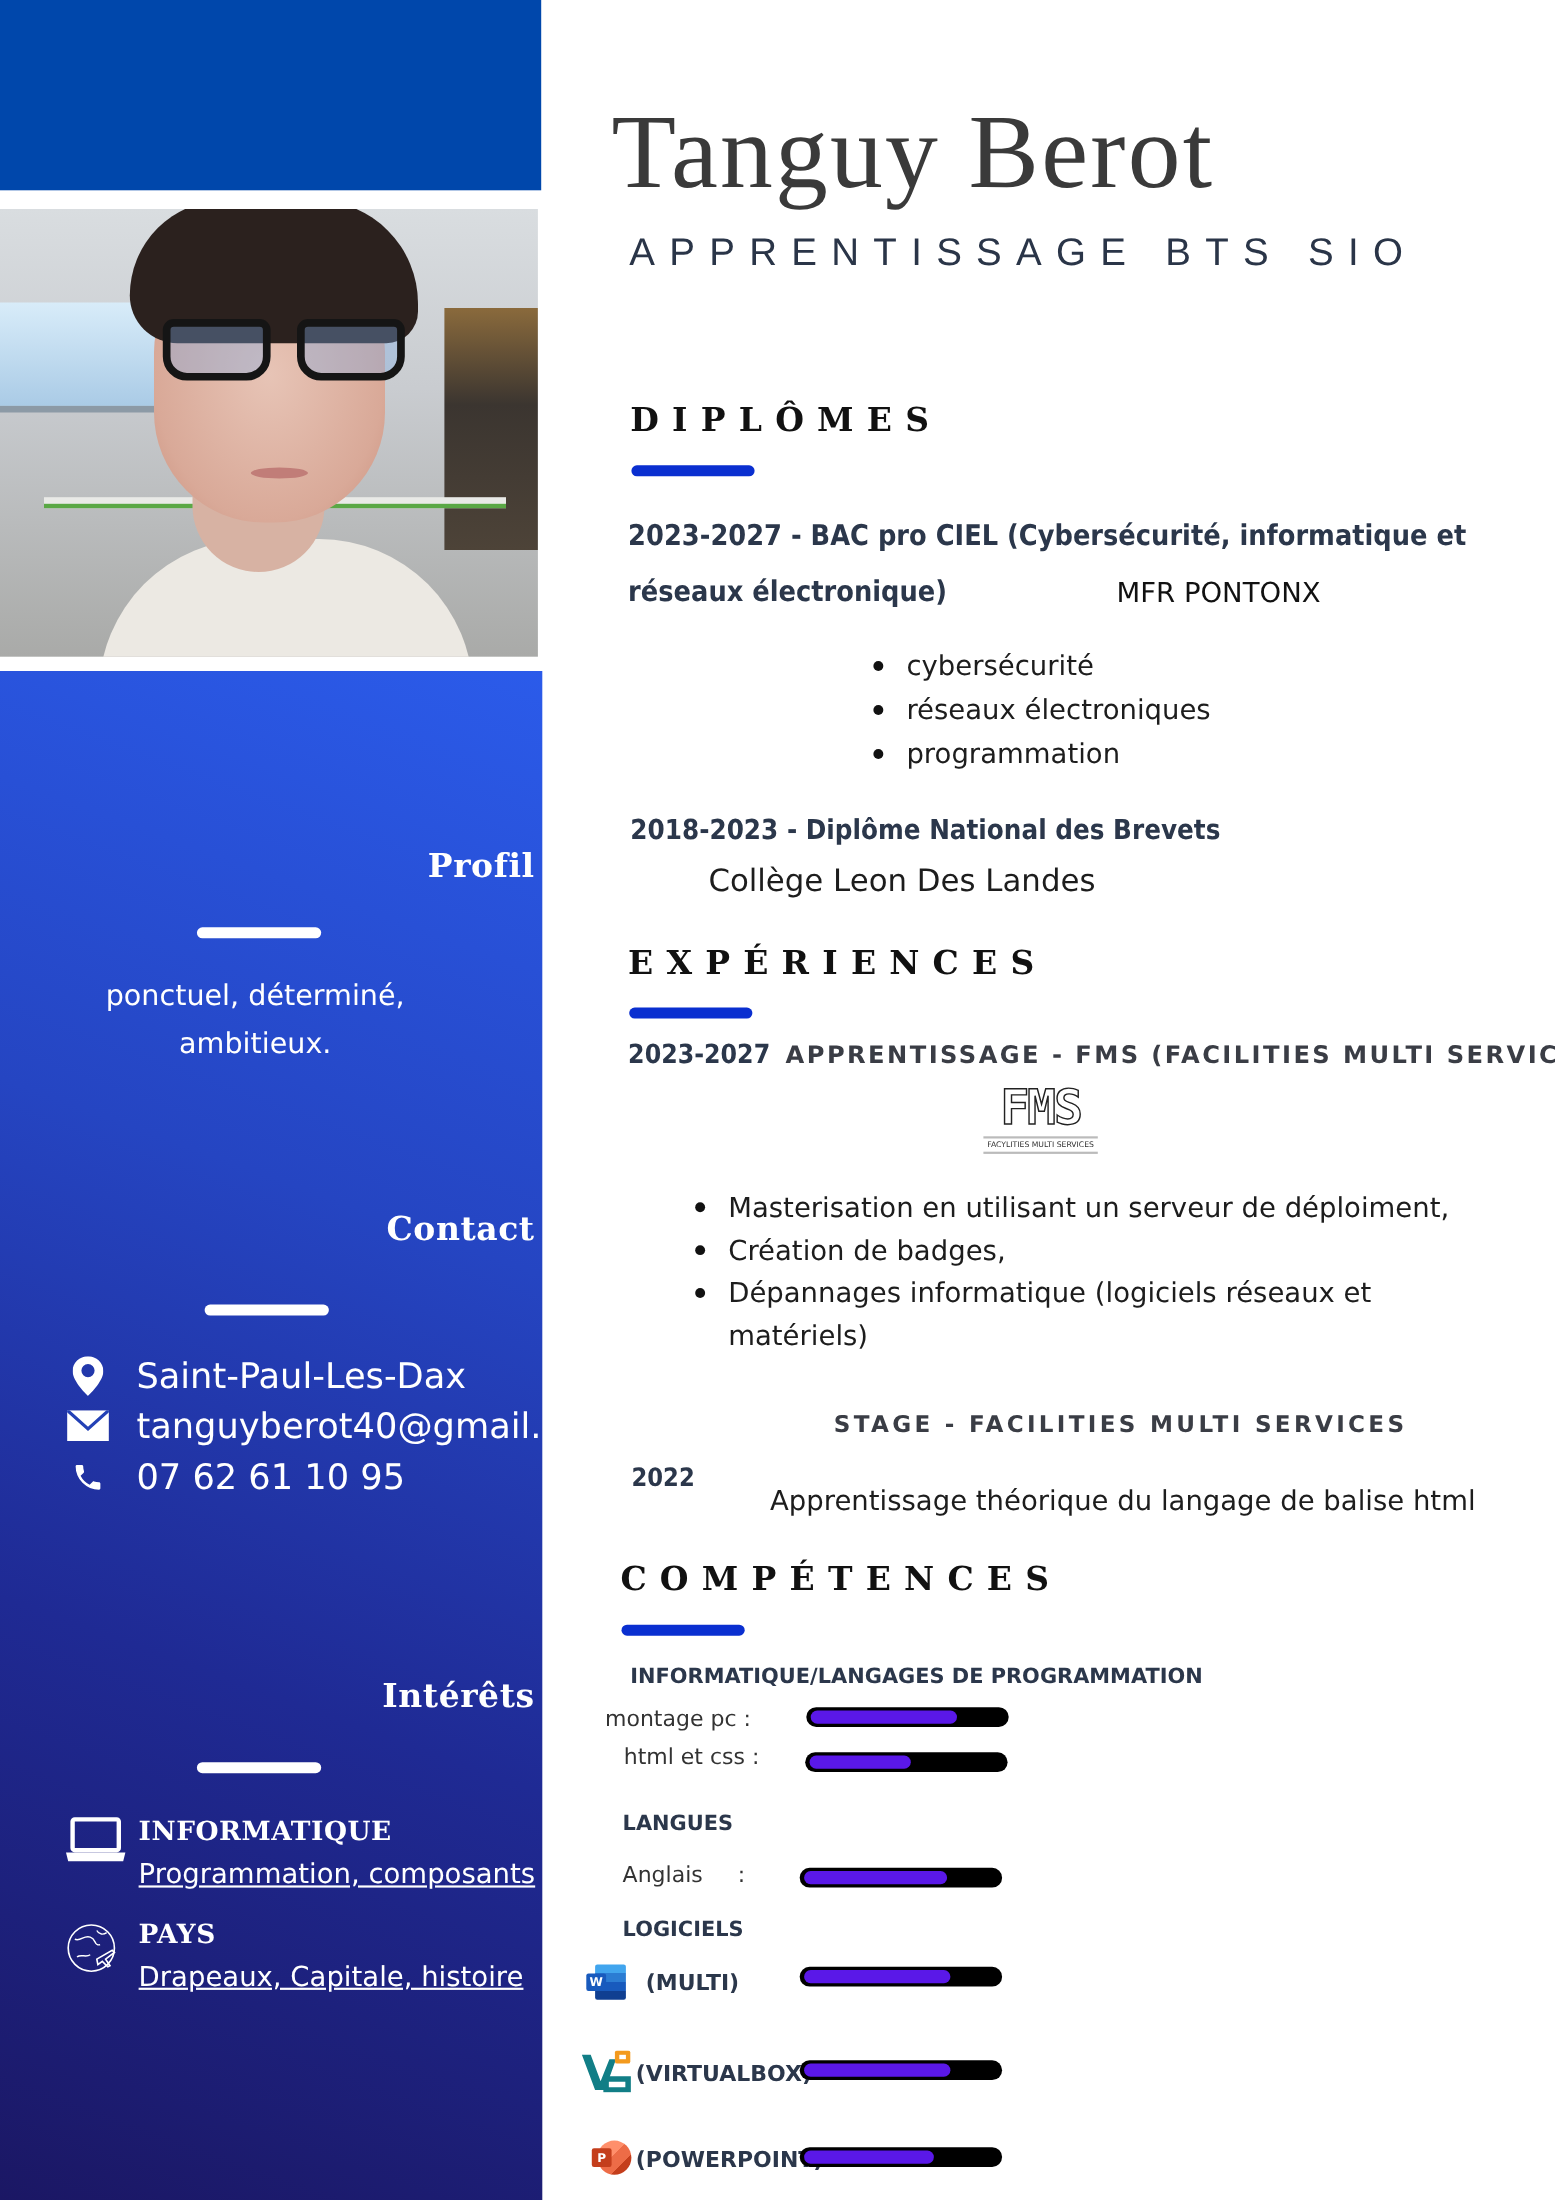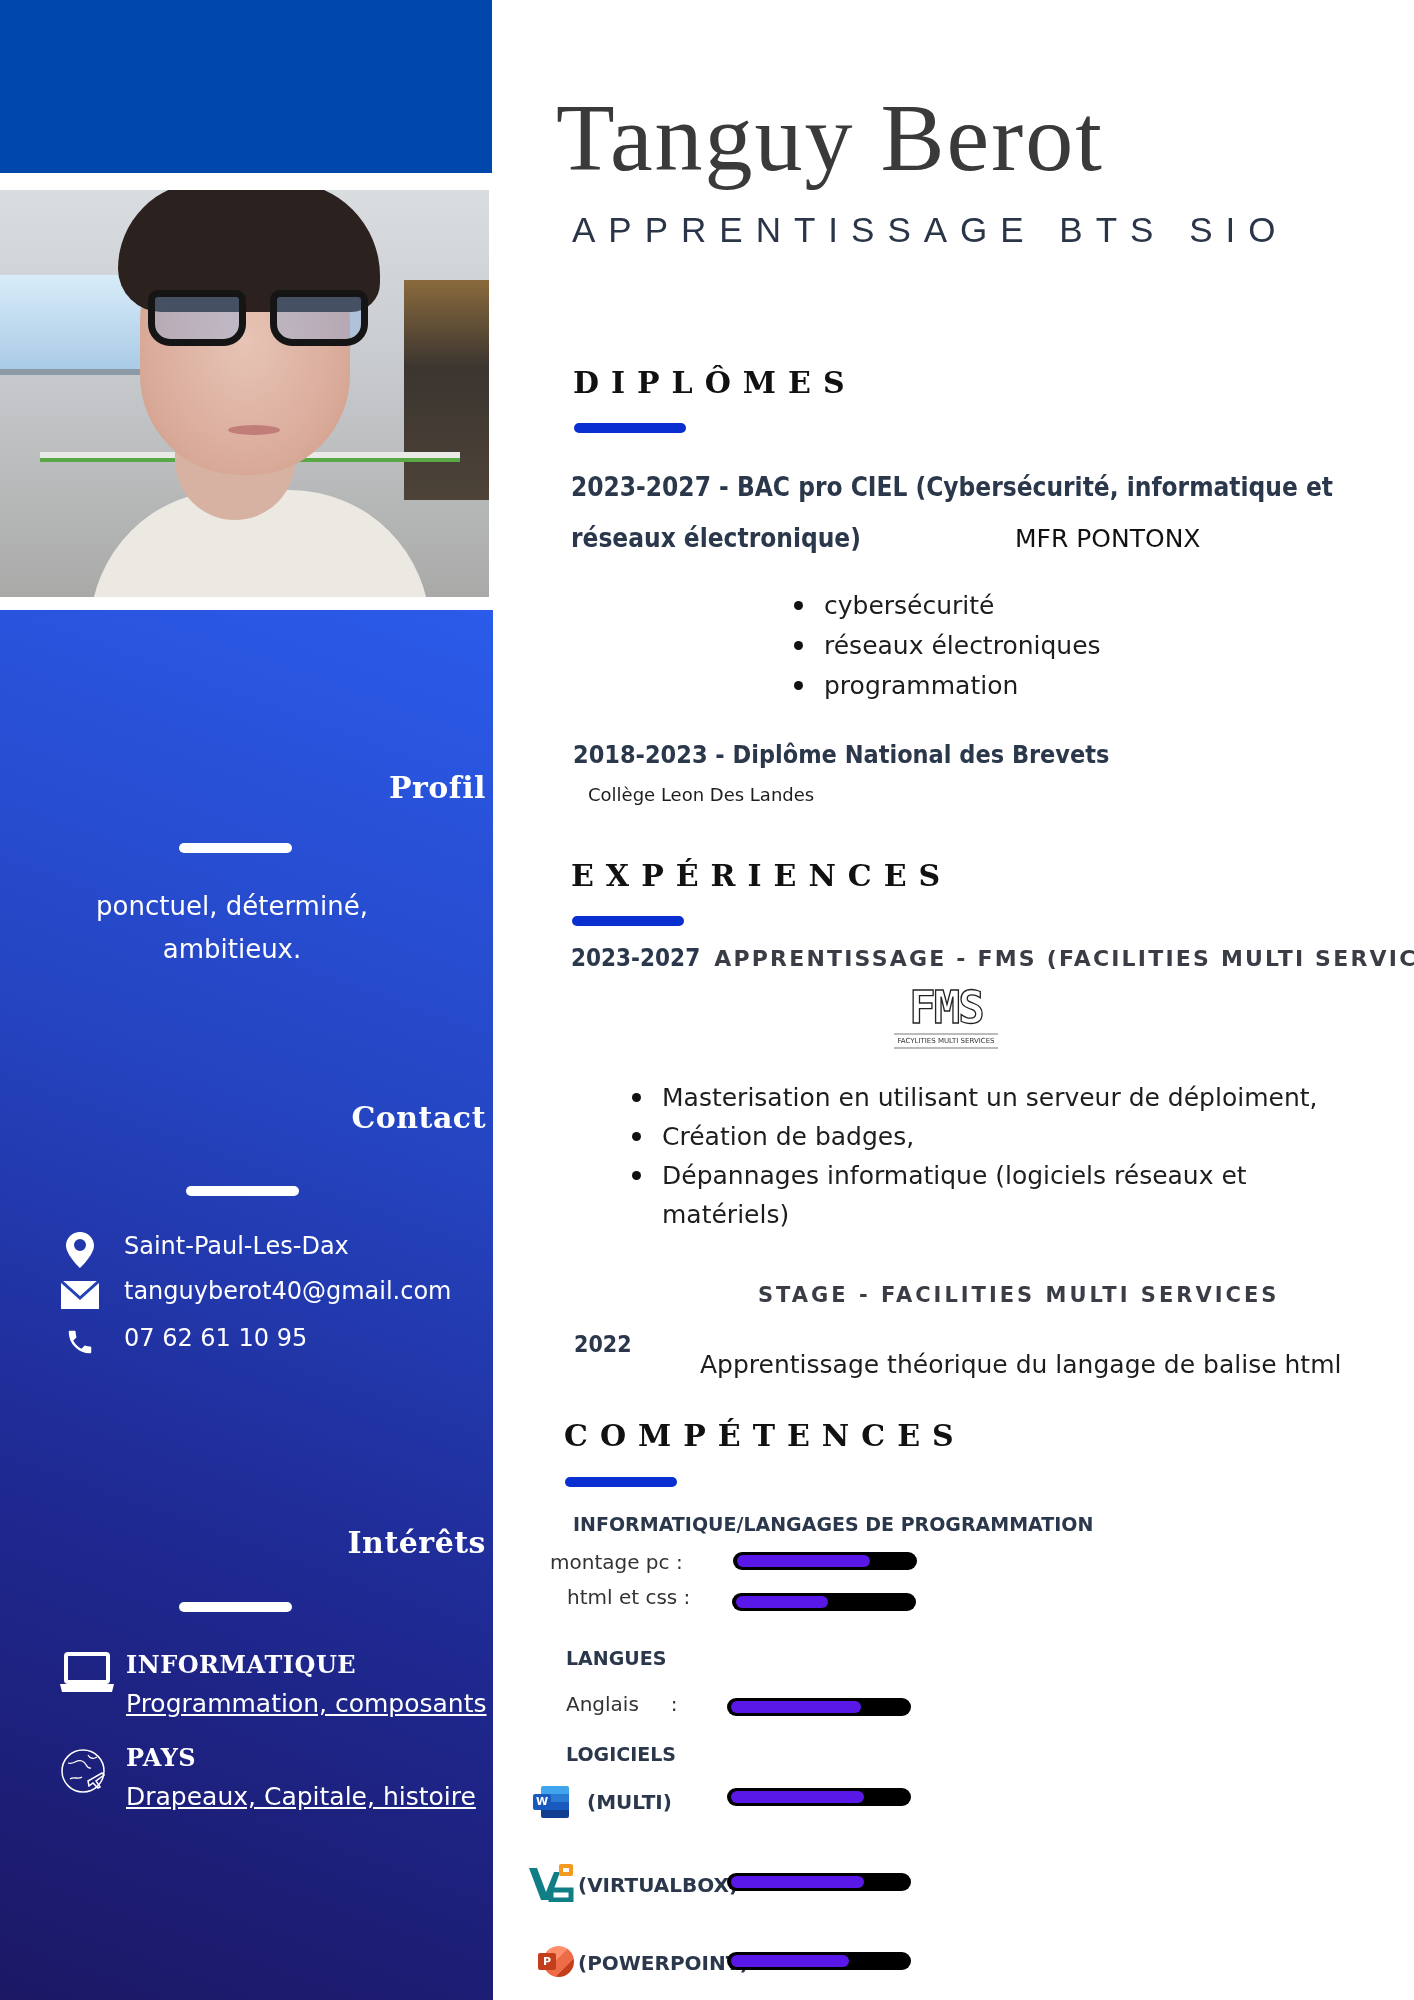--- a/index.html
+++ b/index.html
@@ -36,21 +36,21 @@
            background: #c17d78; border-radius: 50%; }
 
   .sidebar { left: 0; top: 610px; width: 493px; height: 1390px;
              background: linear-gradient(200deg, #2b5bea 0%, #2545c2 35%, #1f2a94 65%, #1b1764 100%); }
 
   .side-title { position: absolute; left: 0; width: 486px; text-align: right; color: #fff;
                 font-family: "DejaVu Serif", serif; font-weight: bold; font-size: 30px; letter-spacing: 0.5px; }
   .side-bar { position: absolute; height: 10px; background: #fff; border-radius: 5px; }
   .side-text { position: absolute; color: #fff; font-family: "DejaVu Sans", sans-serif; font-size: 26px; }
 
-  .contact-row { position: absolute; left: 58px; display: flex; align-items: flex-start; color: #fff; font-size: 24px; }
+  .contact-row { position: absolute; left: 58px; display: flex; align-items: center; color: #fff; font-size: 32px; }
   .contact-row .ic { width: 44px; height: 36px; display: flex; align-items: center; justify-content: center; margin-right: 22px; }
 
   .interest { position: absolute; left: 58px; display: flex; color: #fff; }
   .interest .ic { width: 58px; margin-right: 10px; }
   .interest .ttl { font-family: "DejaVu Serif", serif; font-weight: bold; font-size: 24px; letter-spacing: 0.5px; }
   .interest .desc { font-size: 25px; margin-top: 10px; text-decoration: underline; }
 
   
   .name { left: 556px; top: 90px; font-family: Liberation Serif, serif; font-size: 96px;
           color: #3a3a3a; letter-spacing: 2px; line-height: 1; }
@@ -183,21 +183,21 @@
   <span class="school plain">MFR PONTONX</span>
 </div>
 
 <ul class="bullets plain" style="left:790px; top:586px; line-height:40px;">
   <li>cybersécurité</li>
   <li>réseaux électroniques</li>
   <li>programmation</li>
 </ul>
 
 <div class="abs dark-bold" style="left:573px; top:740px; font-size:25px;">2018-2023 - Diplôme National des Brevets</div>
-<div class="abs plain" style="left:588px; top:784px; font-size:18px;">Collège Leon Des Landes</div>
+<div class="abs plain" style="left:644px; top:784px; font-size:28px;">Collège Leon Des Landes</div>
 
 <div class="sec-title" style="left:571px; top:858px;">EXPÉRIENCES</div>
 <div class="sec-bar" style="left:572px; top:916px;"></div>
 
 <div class="exp-head">
   <span class="yr dark-bold">2023-2027</span>
   <span class="role">APPRENTISSAGE -  FMS (FACILITIES MULTI SERVICES)</span>
 </div>
 
 <div class="abs fms-logo">

